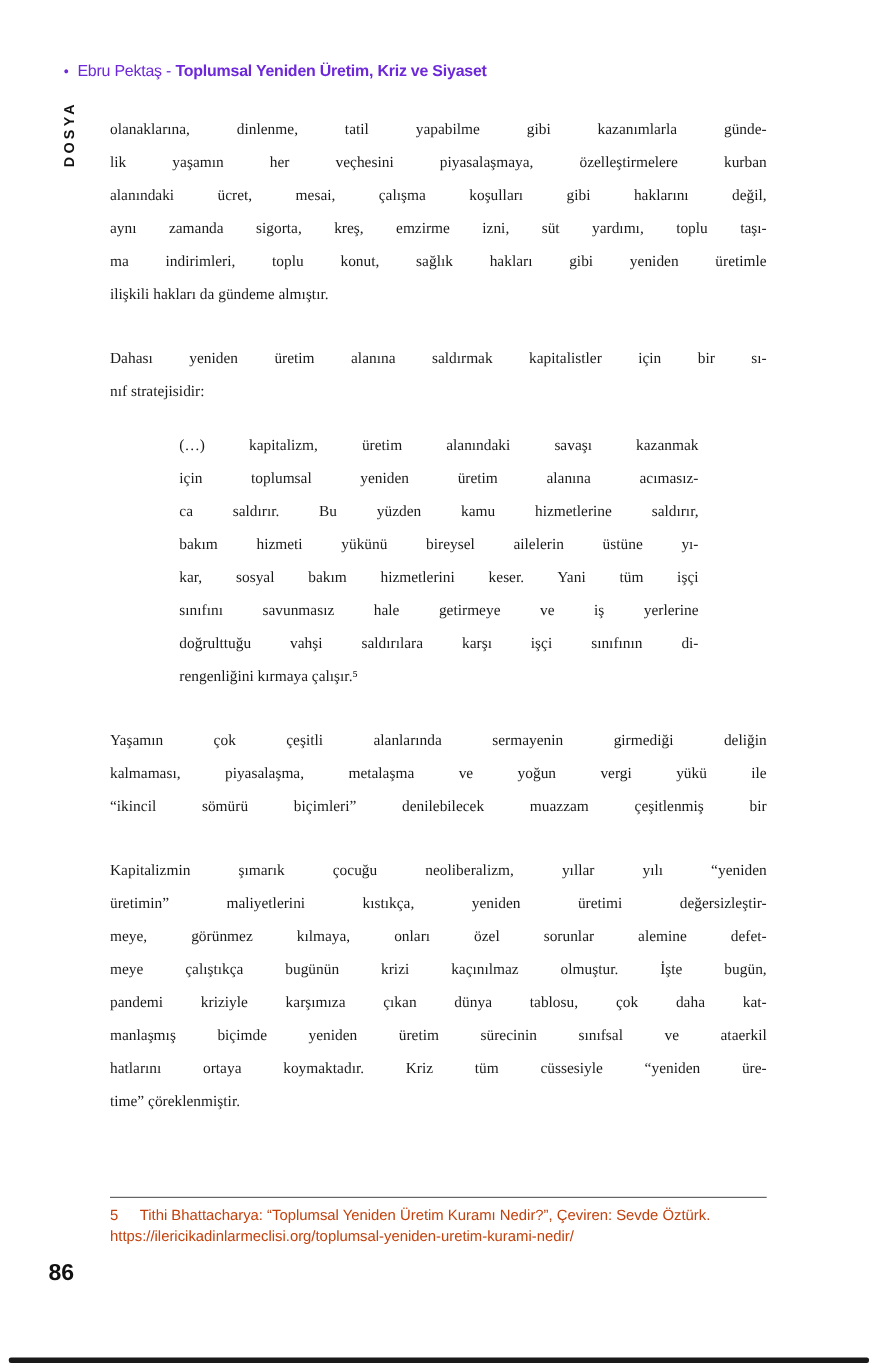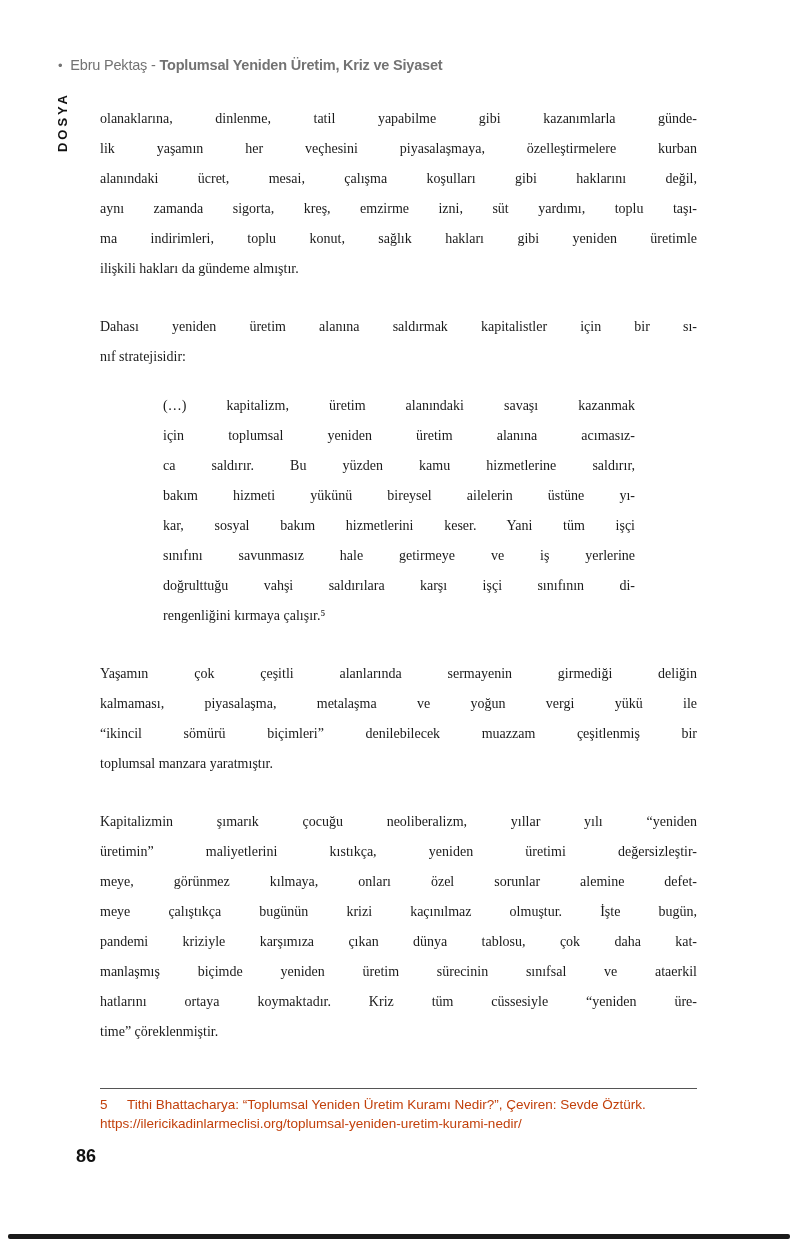--- a/index.html
+++ b/index.html
@@ -13,21 +13,21 @@
     color: #1a1a1a;
     overflow: hidden;
   }
   .running-header {
     position: absolute;
     left: 58px;
     top: 57px;
     font-family: "Liberation Sans", sans-serif;
     font-size: 14.5px;
     letter-spacing: -0.2px;
-    color: #737373;
+    color: #6d28d9;
     white-space: nowrap;
   }
   .running-header .bullet { font-size: 13px; margin-right: 8px; }
   .running-header .author { font-weight: 500; }
   .running-header .title { font-weight: 700; }
   .section-label {
     position: absolute;
     left: 55px;
     top: 92px;
     writing-mode: vertical-rl;
@@ -68,23 +68,22 @@
     width: 100%;
   }
   .fn-number { display: inline-block; width: 27px; }
   .fn-url { margin-top: 0; }
   .page-number {
     position: absolute;
     left: 44px;
     top: 1146px;
     font-family: "Liberation Sans", sans-serif;
     font-weight: 700;
-    font-size: 18px;
+    font-size: 21px;
     color: #111;
-    margin-left: 32px;
   }
   .scan-edge {
     position: absolute;
     left: 8px;
     right: 8px;
     bottom: 2px;
     height: 5px;
     background: #1a1a1a;
     border-radius: 2px;
   }
@@ -121,21 +120,20 @@
         <div class="line">bakım hizmeti yükünü bireysel ailelerin üstüne yı-</div>
         <div class="line">kar, sosyal bakım hizmetlerini keser. Yani tüm işçi</div>
         <div class="line">sınıfını savunmasız hale getirmeye ve iş yerlerine</div>
         <div class="line">doğrulttuğu vahşi saldırılara karşı işçi sınıfının di-</div>
         <div class="line last">rengenliğini kırmaya çalışır.⁵</div>
       </div>
       <div class="para">
         <div class="line">Yaşamın çok çeşitli alanlarında sermayenin girmediği deliğin</div>
         <div class="line">kalmaması, piyasalaşma, metalaşma ve yoğun vergi yükü ile</div>
         <div class="line">“ikincil sömürü biçimleri” denilebilecek muazzam çeşitlenmiş bir</div>
-        <div class="line last">toplumsal manzara yaratmıştır.</div>
       </div>
       <div class="para">
         <div class="line">Kapitalizmin şımarık çocuğu neoliberalizm, yıllar yılı “yeniden</div>
         <div class="line">üretimin” maliyetlerini kıstıkça, yeniden üretimi değersizleştir-</div>
         <div class="line">meye, görünmez kılmaya, onları özel sorunlar alemine defet-</div>
         <div class="line">meye çalıştıkça bugünün krizi kaçınılmaz olmuştur. İşte bugün,</div>
         <div class="line">pandemi kriziyle karşımıza çıkan dünya tablosu, çok daha kat-</div>
         <div class="line">manlaşmış biçimde yeniden üretim sürecinin sınıfsal ve ataerkil</div>
         <div class="line">hatlarını ortaya koymaktadır. Kriz tüm cüssesiyle “yeniden üre-</div>
         <div class="line last">time” çöreklenmiştir.</div>

